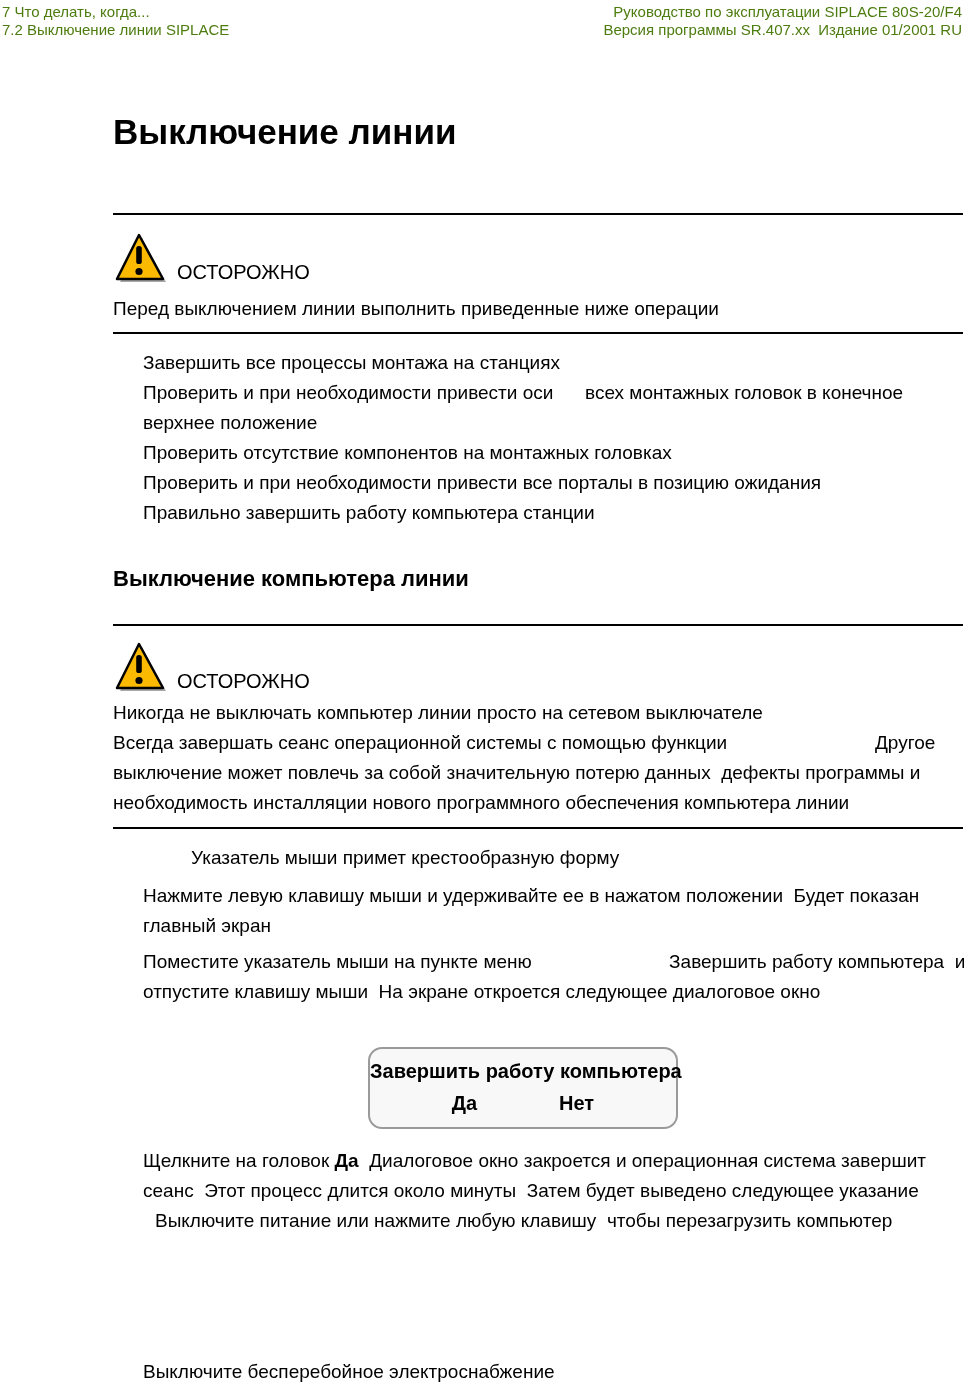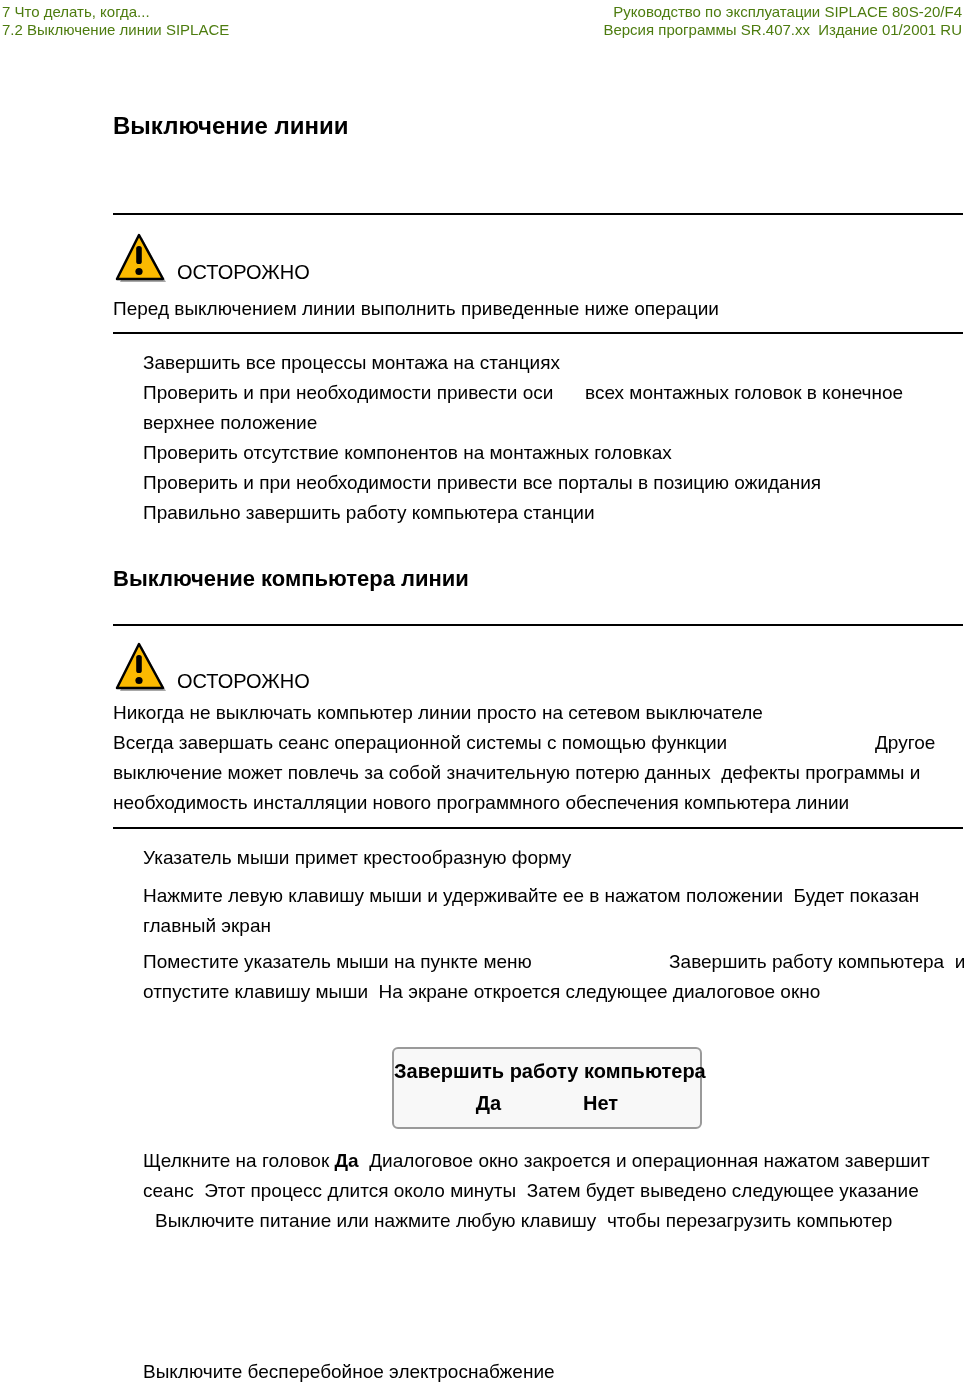--- a/index.html
+++ b/index.html
@@ -8,41 +8,41 @@
     font-family:"Liberation Sans","DejaVu Sans",sans-serif;color:#000;
     overflow:hidden;
   }
   .abs{position:absolute;}
   .pre{white-space:pre;}
   
   .hdr{top:3px;font-size:15px;line-height:18px;color:#4d7c0f;}
   .hdr-left{left:2px;text-align:left;}
   .hdr-right{right:2px;text-align:right;}
   
-  .page-title{left:113px;top:112px;font-size:24px;font-weight:bold;letter-spacing:0;}
+  .page-title{left:113px;top:112px;font-size:35px;font-weight:bold;letter-spacing:0;}
   
   .rule{left:113px;width:850px;height:2px;background:#000;}
   
   .warn-row{left:113px;display:flex;align-items:flex-end;gap:8px;}
   .warn-label{font-size:20px;line-height:22px;padding-bottom:2px;}
   .warn-icon{width:56px;height:52px;display:block;}
   .body-line{font-size:19px;line-height:24px;}
   .txt{left:113px;}
   .multiline{font-size:19px;line-height:30px;}
   .indented{left:143px;}
   .section-title{left:113px;top:566px;font-size:22px;font-weight:bold;}
   .steps p{margin:0;}
-  .steps .gap8{margin-bottom:8px;}
+  .steps .gap8{margin-bottom:8px;margin-left:48px;}
   .steps .gap6{margin-bottom:6px;}
   .shift{padding-left:12px;}
   b{font-weight:bold;}
   
   .dialog{
-    left:392px;top:1047px;width:310px;height:82px;
-    background:#f8f8f8;border:2px solid #9a9a9a;border-radius:6px;
+    left:368px;top:1047px;width:310px;height:82px;
+    background:#f8f8f8;border:2px solid #9a9a9a;border-radius:14px;
     box-sizing:border-box;
   }
   .dialog-title{margin-top:11px;text-align:center;font-size:20px;font-weight:bold;}
   .dialog-buttons{display:flex;justify-content:space-evenly;margin-top:9px;font-size:20px;font-weight:bold;}
   .footer-step{top:1360px;}
 </style>
 </head>
 <body>
 
 <div class="abs hdr hdr-left">
@@ -112,18 +112,18 @@
 
 <div class="abs dialog">
   <div class="dialog-title pre">Завершить работу компьютера</div>
   <div class="dialog-buttons">
     <span>Да</span>
     <span>Нет</span>
   </div>
 </div>
 
 <div class="abs indented multiline" style="top:1146px;">
-  <div><span class="pre">Щелкните на головок </span><b class="pre">Да</b><span class="pre">  Диалоговое окно закроется и операционная нажатом завершит</span></div>
+  <div><span class="pre">Щелкните на головок </span><b class="pre">Да</b><span class="pre">  Диалоговое окно закроется и операционная система завершит</span></div>
   <div class="pre">сеанс  Этот процесс длится около минуты  Затем будет выведено следующее указание</div>
   <div class="pre shift">Выключите питание или нажмите любую клавишу  чтобы перезагрузить компьютер</div>
 </div>
 
 <div class="abs indented body-line pre footer-step">Выключите бесперебойное электроснабжение</div>
 
 </body></html>

